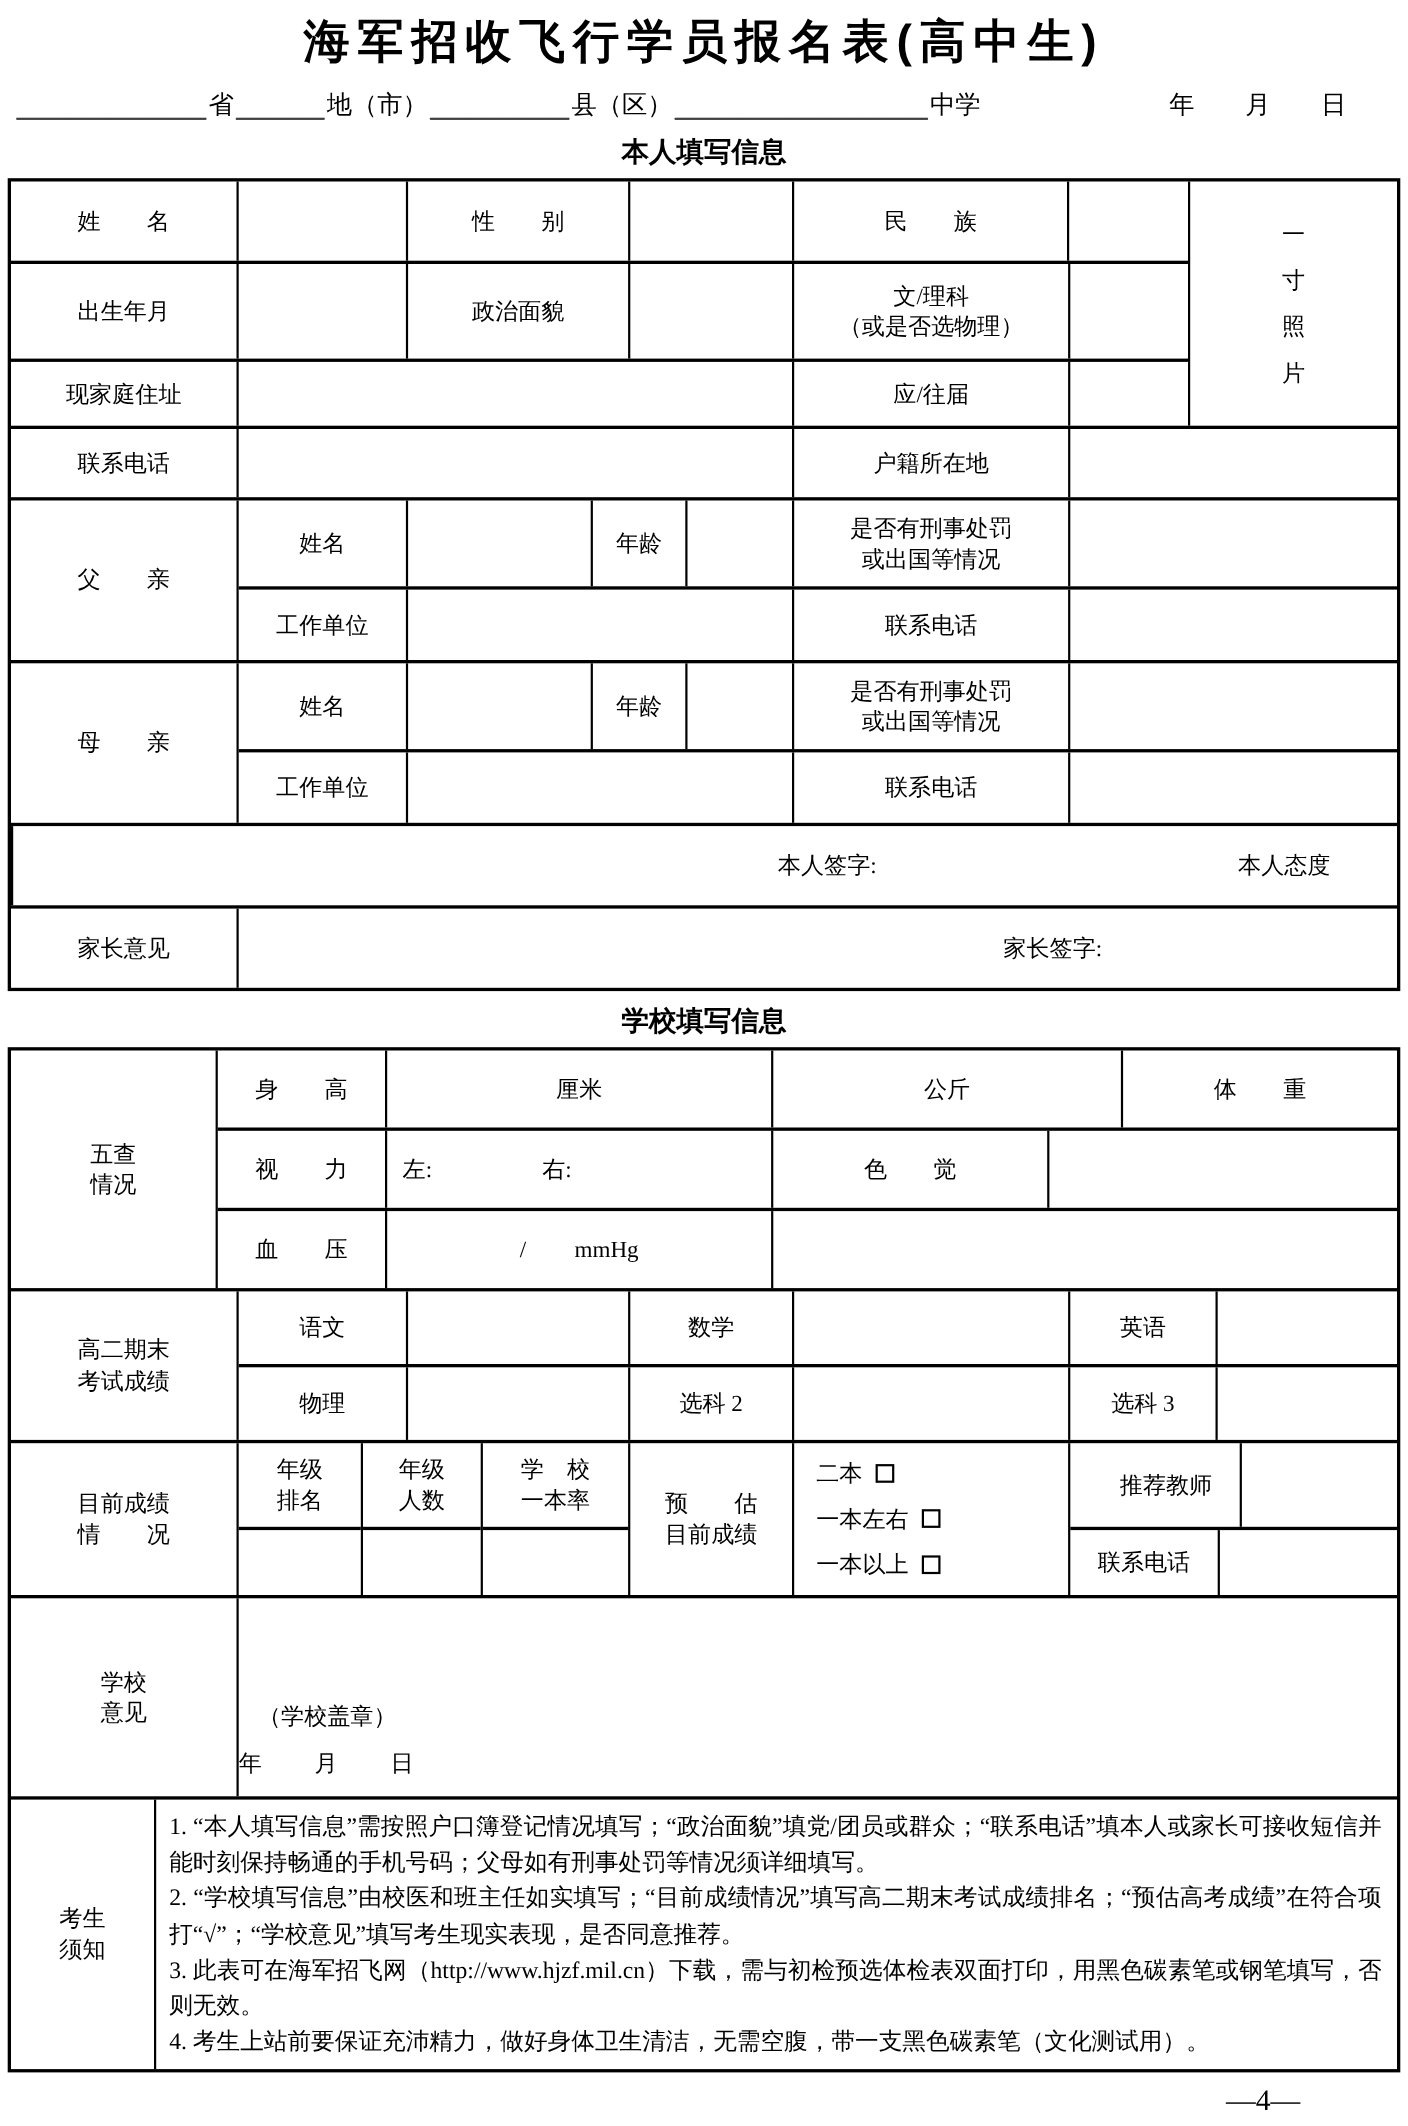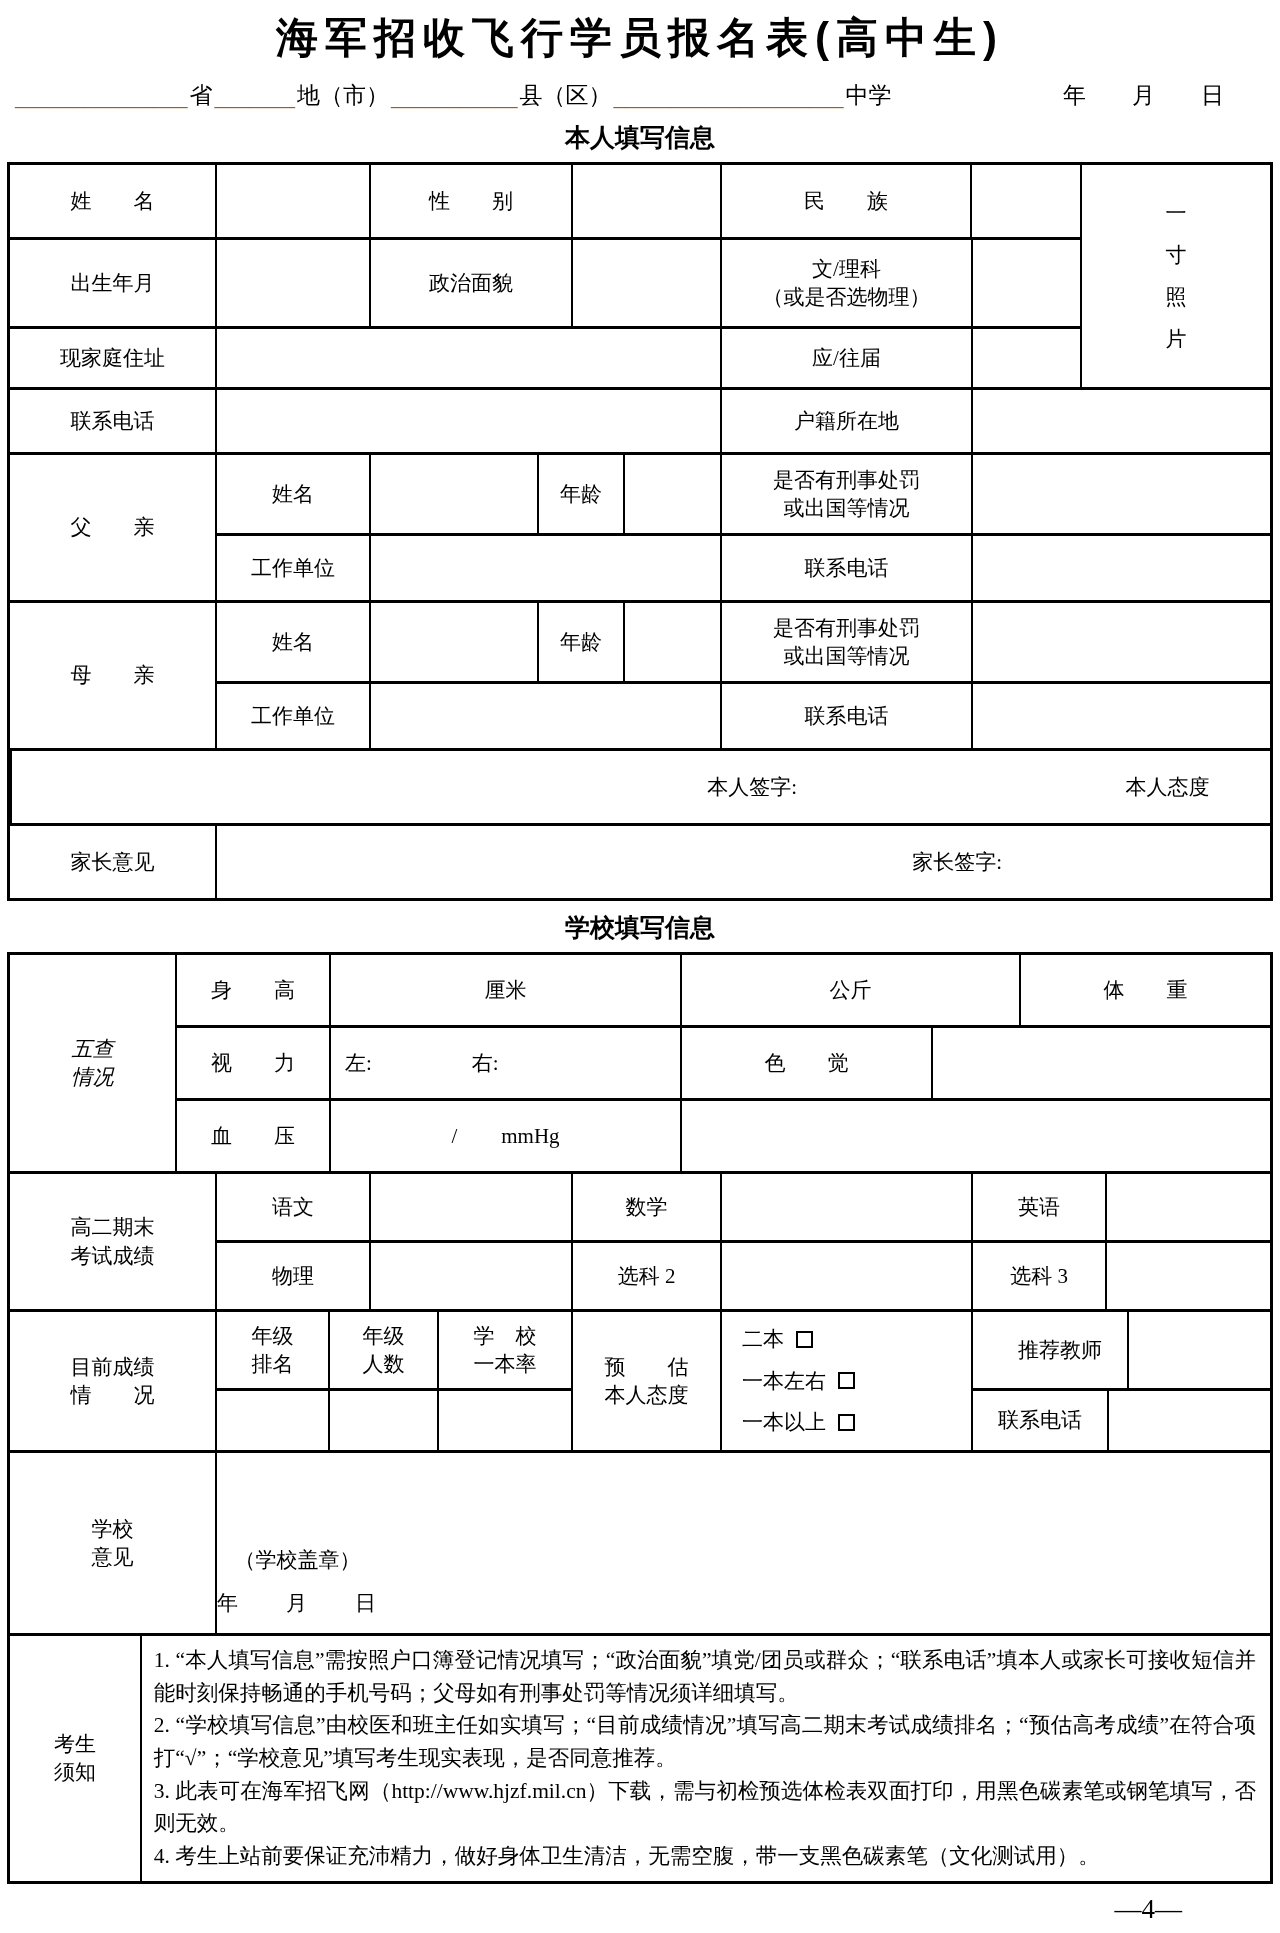--- a/index.html
+++ b/index.html
@@ -18,21 +18,21 @@
     font-size:42px;
     letter-spacing:7px;
   }
   .region-line{
     display:flex;align-items:flex-end;
     margin:14px 14px 0 14px;
     font-size:23px;
     white-space:nowrap;
   }
   .region-line .seg{margin:0 1px;}
-  .blankline{letter-spacing:0;color:#a16207;}
+  .blankline{letter-spacing:0;color:#404040;text-decoration:underline;}
   .date-part{margin-left:auto;margin-right:42px;}
   .section-heading{
     text-align:center;
     font-family:"Liberation Sans","DejaVu Sans",sans-serif;
     font-weight:bold;
     font-size:25px;
     margin:10px 0 8px 0;
   }
   .tbl{
     margin:0 7px;
@@ -199,21 +199,21 @@
       </div>
     </div>
 
   </div>
 
   <div class="section-heading">学校填写信息</div>
 
   <div class="tbl">
 
     <div class="band">
-      <div class="cell pre" style="width:165px;font-style:italic;">五查
+      <div class="cell pre" style="width:186px;">五查
 情况</div>
       <div class="col bl grow">
         <div class="row" style="height:70px;">
           <div class="cell" style="width:152px;">身　　高</div>
           <div class="cell bl" style="width:351px;">
             <span>厘米</span>
           </div>
           <div class="cell bl grow">
             <span>公斤</span>
           </div>
@@ -274,21 +274,21 @@
         <div class="cell pre" style="height:76px;">年级
 人数</div>
         <div class="cell bt grow"></div>
       </div>
       <div class="col bl" style="width:132px;">
         <div class="cell pre" style="height:76px;">学　校
 一本率</div>
         <div class="cell bt grow"></div>
       </div>
       <div class="cell bl pre" style="width:149px;height:138px;">预　　估
-本人态度</div>
+目前成绩</div>
       <div class="cell bl opt-col" style="width:251px;height:138px;">
         <span class="opt-line">
           <span>二本</span>
           <span class="checkbox"></span>
         </span>
         <span class="opt-line">
           <span>一本左右</span>
           <span class="checkbox"></span>
         </span>
         <span class="opt-line">

